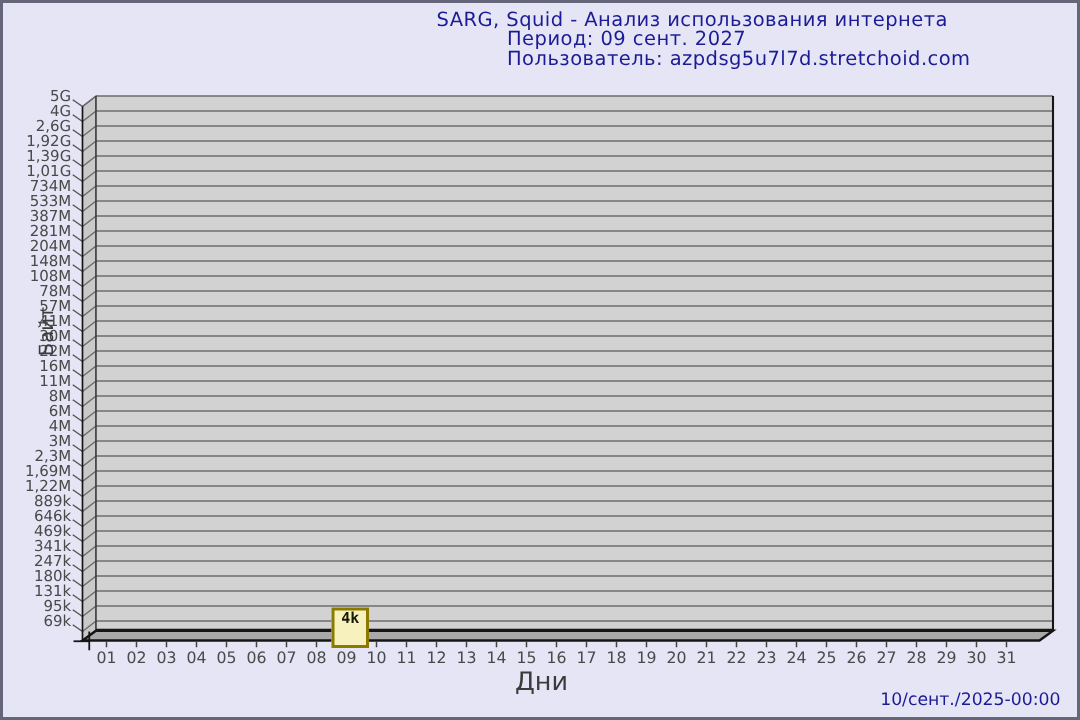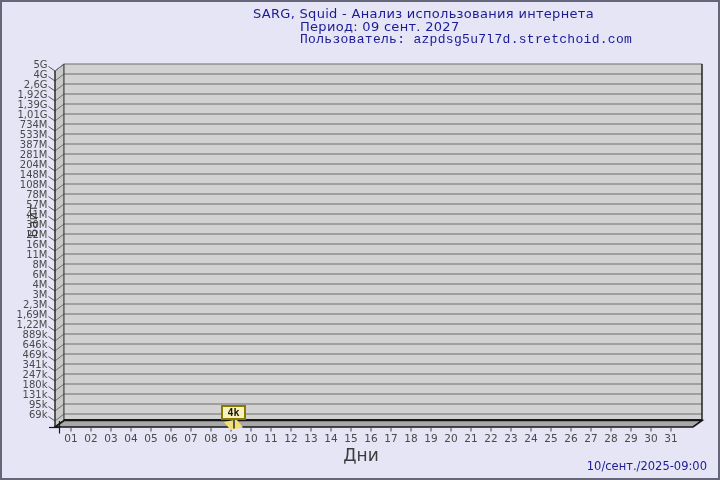--- a/index.html
+++ b/index.html
@@ -6,40 +6,40 @@
   .page{
     position:relative; width:720px; height:480px;
     background:#e5e5f5;
     border:2px solid #66667a;
     box-sizing:border-box;
     font-family:"DejaVu Sans", sans-serif;
     overflow:hidden;
   }
   .title{
     position:absolute; white-space:nowrap;
-    color:#1b1b96; font-size:13px; line-height:13px; letter-spacing:0.3px;
+    color:#1b1b96; font-size:13px; line-height:13px; letter-spacing:0.3px;margin-left:38px;
   }
   .t1{ left:251px; top:5px; }
   .t2{ left:298px; top:18px; }
-  .t3{ left:298px; top:31px;font-family:Liberation Mono, monospace; }
+  .t3{ left:298px; top:31px; }
   #chart-svg{ position:absolute; left:0; top:0; width:720px; height:480px; }
   #chart-svg text{ font-family:"DejaVu Sans", sans-serif; fill:#4a4a4a; }
   .ylabel{
     position:absolute; left:30px; top:219px;
     transform:translate(-50%,-50%) rotate(-90deg);
     color:#3c3c3c; font-size:13px; white-space:nowrap;
   }
   .xlabel{
     position:absolute; left:359px; top:453px;
     transform:translate(-50%,-50%);
     color:#3c3c3c; font-size:17px; white-space:nowrap;
   }
   .marker{
     position:absolute; left:219px; top:403px;
-    width:25px; height:15px; box-sizing:border-box;
+    width:25px; height:27px; box-sizing:border-box;
     background:#f7f2bd; border:2px solid #8a7b00;
     color:#1a1a00; font-family:"DejaVu Sans Mono", monospace;
     font-size:10px; font-weight:bold; line-height:11px; text-align:center;
   }
   .footer{
     position:absolute; right:11px; top:457px;
     color:#1b1b96; font-size:11.5px; white-space:nowrap;
   }
 </style>
 </head>
@@ -269,15 +269,15 @@
       <text x="669" y="440" text-anchor="middle" font-size="10.5">31</text>
       <polygon points="222,420 234.5,417.5 241,425.5 228.5,428" fill="#f2df76"></polygon>
       <line x1="232" y1="417" x2="232" y2="426.5" stroke="#4a4a4a" stroke-width="1.8"></line>
     </svg>
 
   <div class="ylabel">Байт</div>
   <div class="xlabel">Дни</div>
 
   <div class="marker">4k</div>
 
-  <div class="footer">10/сент./2025-09:00</div>
+  <div class="footer">10/сент./2025-00:00</div>
 
 </div>
 
 </body></html>

